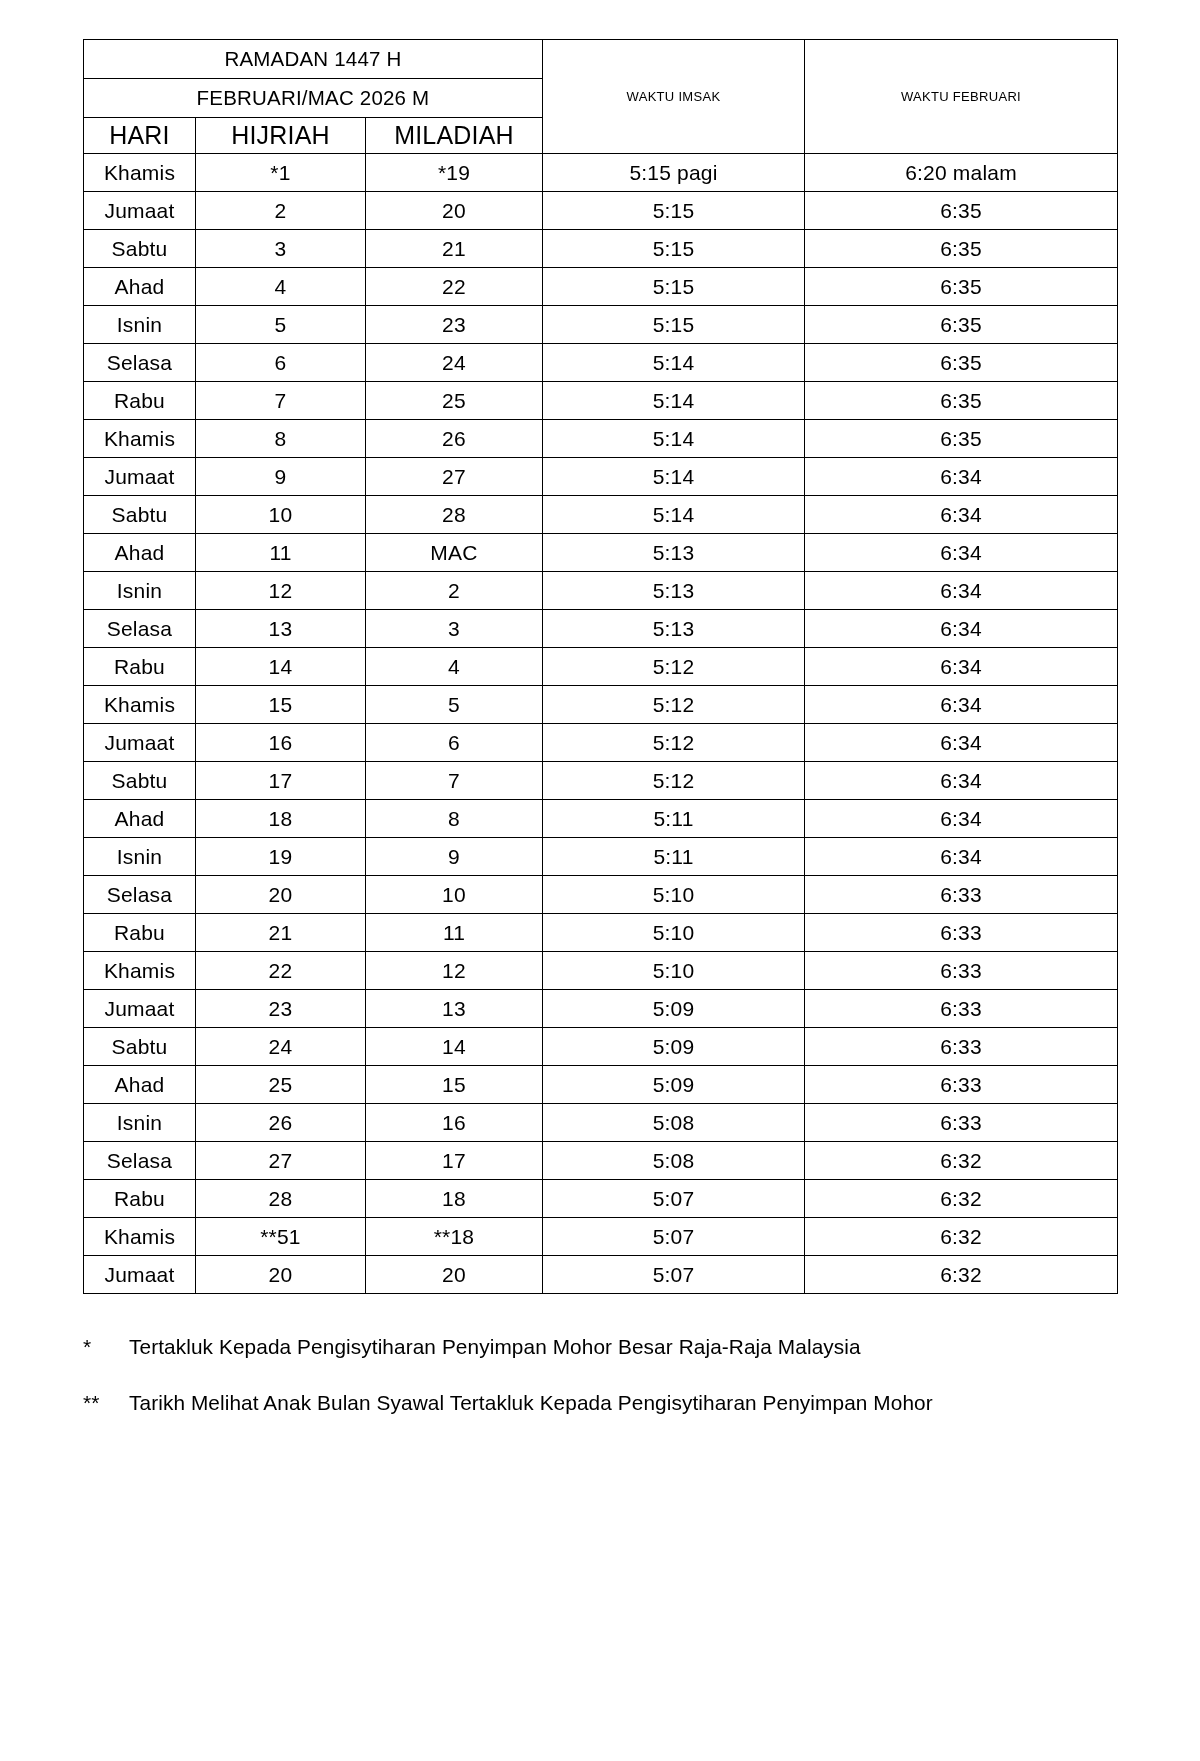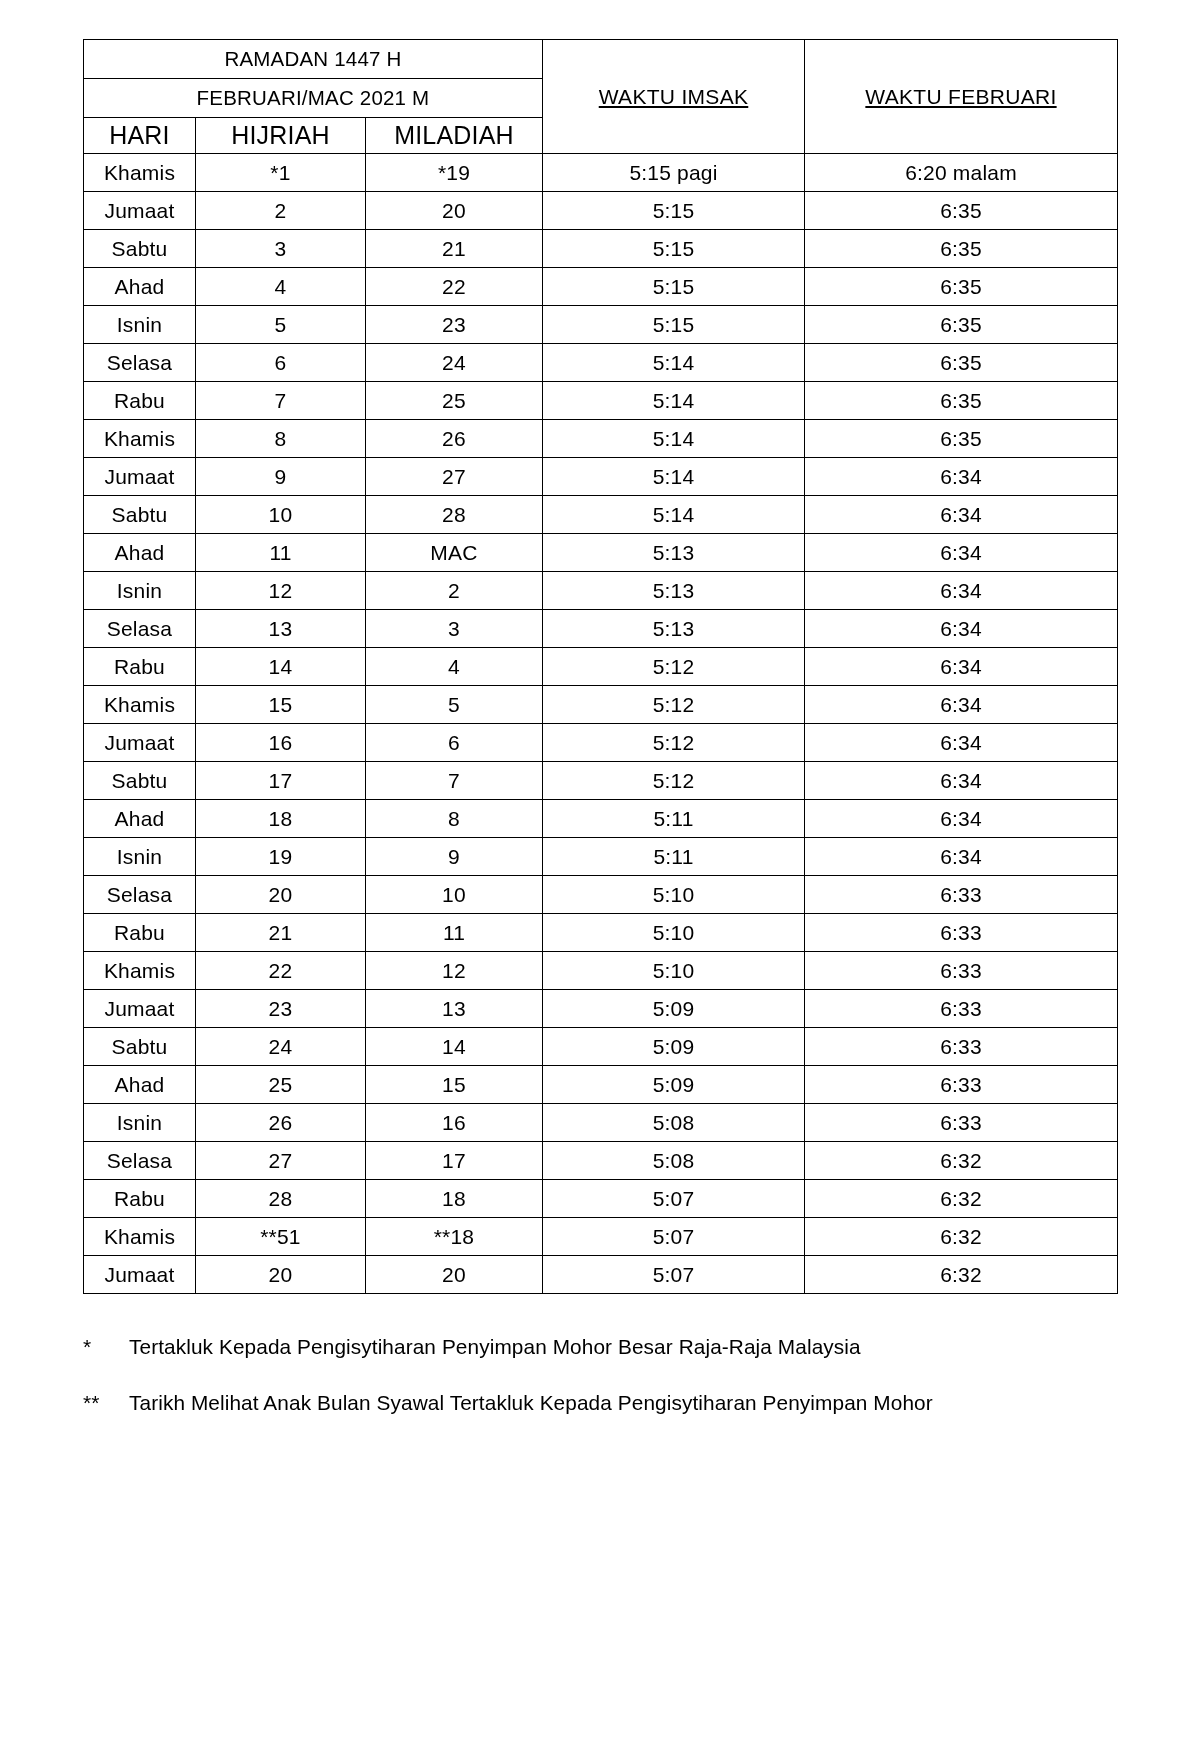--- a/index.html
+++ b/index.html
@@ -74,24 +74,23 @@
     letter-spacing: 0.2px;
   }
   .col-head {
     font-weight: bold;
     font-size: 25px;
     height: 35px;
     letter-spacing: 0.2px;
   }
   .big-head {
     font-weight: bold;
-    font-size: 21px;
+    font-size: 13px;
     letter-spacing: 0.3px;
     border-width: 2.6px;
-    text-decoration: underline;
   }
   .grp-title-cell {
     border-width: 2.6px 2.6px 1.6px 2.6px;
   }
   .grp-title-cell2 {
     border-width: 1.6px 2.6px 2.6px 2.6px;
   }
   .col-head td, td.col-head {
     border-width: 1.6px;
   }
@@ -153,21 +152,21 @@
           <col class="c-imsak">
           <col class="c-berbuka">
       </colgroup>
       <thead>
         <tr>
           <td class="grp-head grp-title-cell" colspan="3">RAMADAN 1447 H</td>
           <td class="big-head" rowspan="3">WAKTU IMSAK</td>
           <td class="big-head" rowspan="3">WAKTU FEBRUARI</td>
         </tr>
         <tr>
-          <td class="grp-head grp-title-cell2" colspan="3">FEBRUARI/MAC 2021 M</td>
+          <td class="grp-head grp-title-cell2" colspan="3">FEBRUARI/MAC 2026 M</td>
         </tr>
         <tr>
           <td class="col-head v-thick-l">HARI</td>
           <td class="col-head">HIJRIAH</td>
           <td class="col-head v-thick-r">MILADIAH</td>
         </tr>
       </thead>
       <tbody id="schedule-body">
           <tr class="data-row">
             <td class="cell-hari v-thick-l">Khamis</td>

